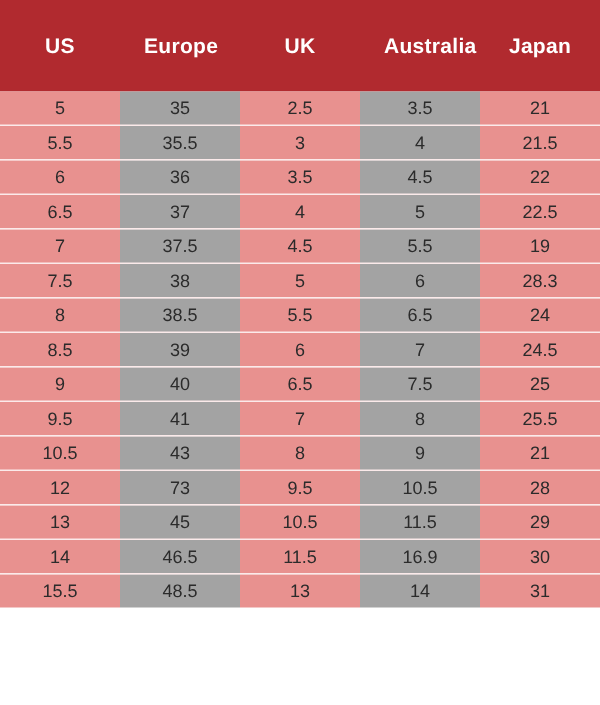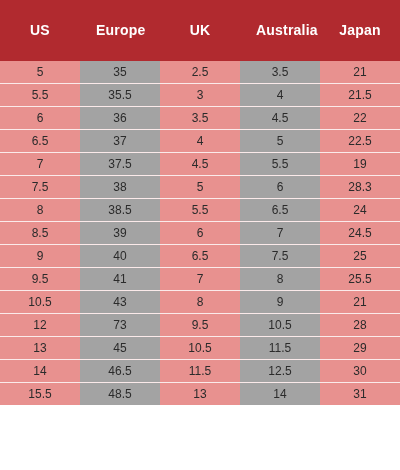--- a/index.html
+++ b/index.html
@@ -162,21 +162,21 @@
         <td>13</td>
         <td class="col-alt">45</td>
         <td>10.5</td>
         <td class="col-alt">11.5</td>
         <td>29</td>
       </tr>
       <tr>
         <td>14</td>
         <td class="col-alt">46.5</td>
         <td>11.5</td>
-        <td class="col-alt">12.5</td>
+        <td class="col-alt">16.9</td>
         <td>30</td>
       </tr>
       <tr>
         <td>15.5</td>
         <td class="col-alt">48.5</td>
         <td>13</td>
         <td class="col-alt">14</td>
         <td>31</td>
       </tr>
     </tbody>

